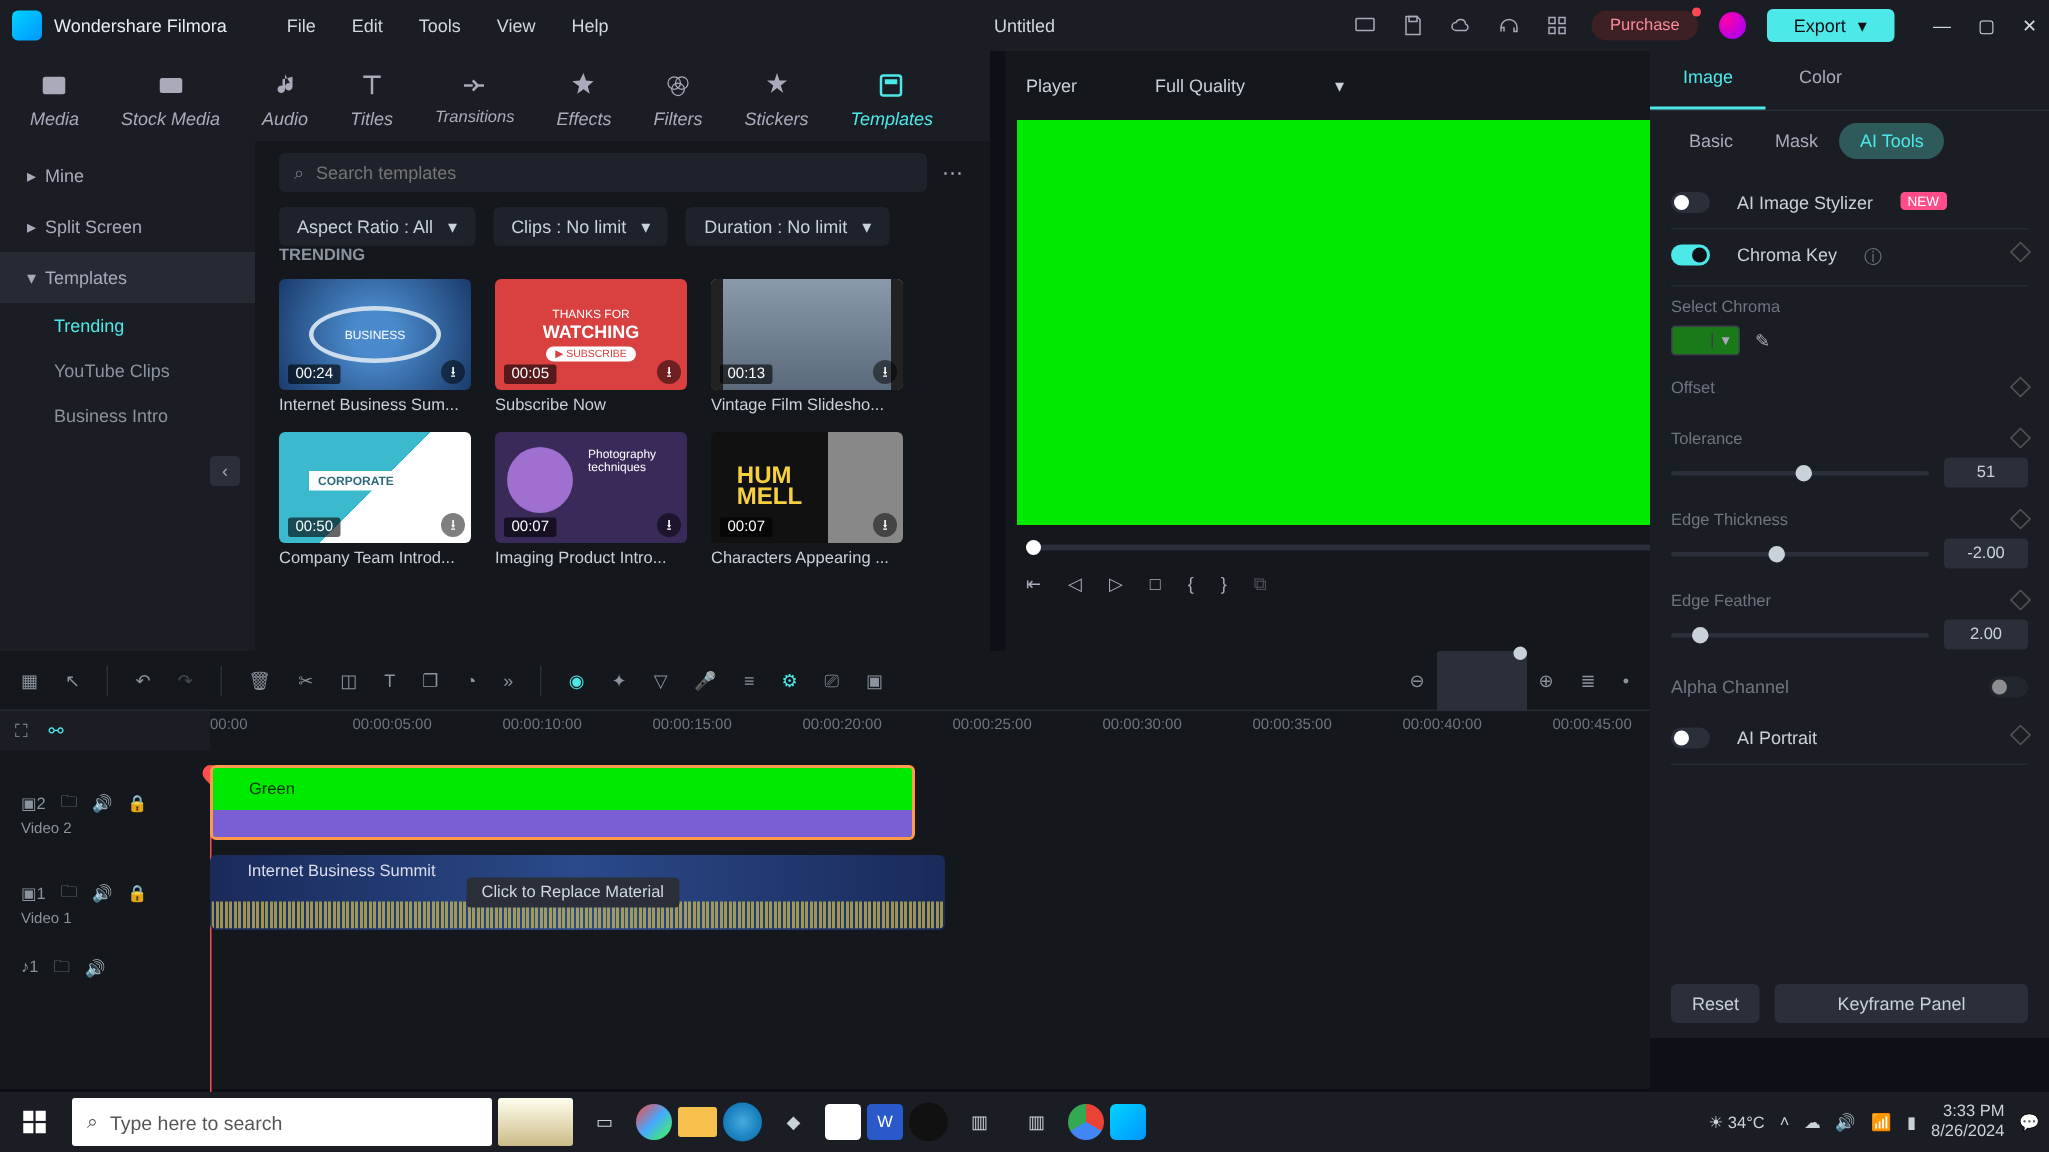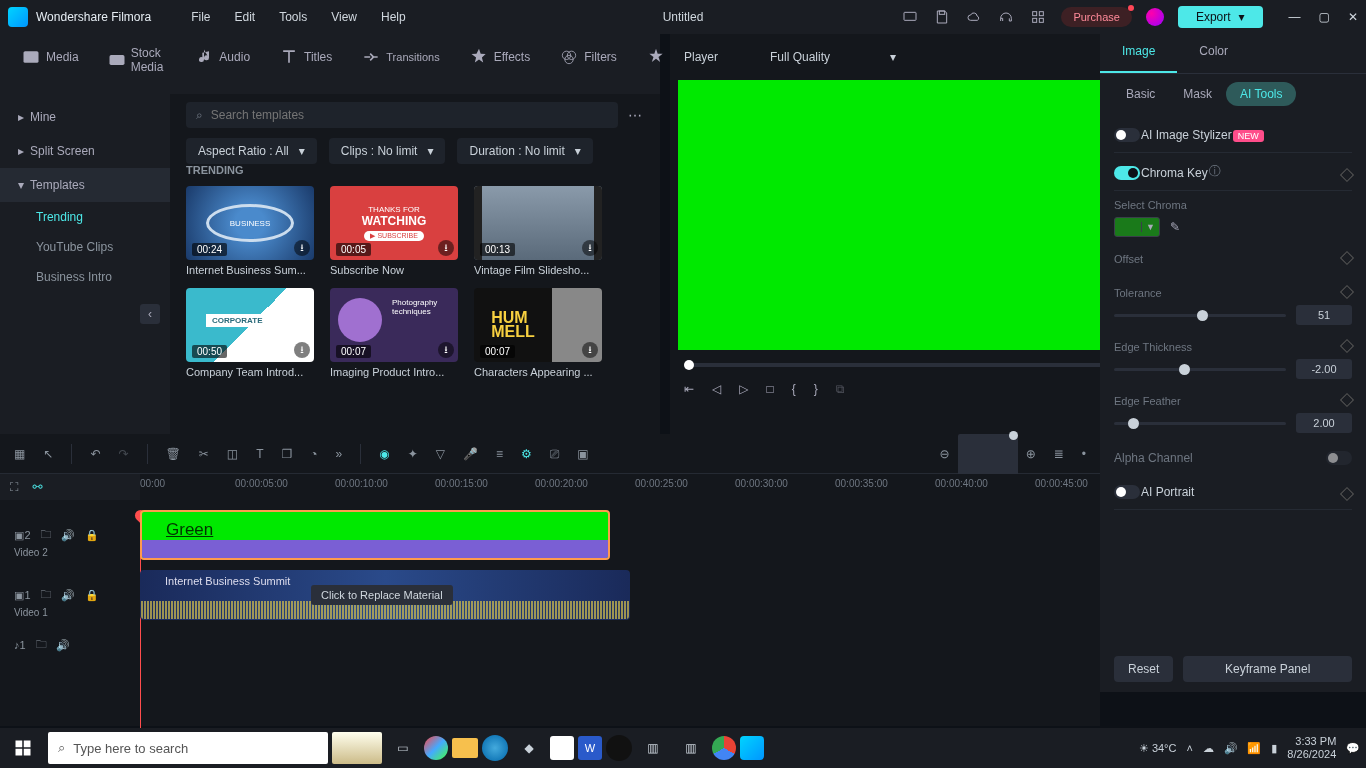--- a/index.html
+++ b/index.html
@@ -17,21 +17,21 @@
 .purchase{background:#3d2024;color:#ff8a9a;padding:4px 12px;border-radius:12px;font-size:11px;position:relative;}
 .purchase::after{content:"";position:absolute;top:-2px;right:-2px;width:6px;height:6px;background:#ff4757;border-radius:50%;}
 .avatar{width:18px;height:18px;border-radius:50%;background:radial-gradient(circle at 30% 30%,#f0a,#90f);}
 .export{background:#4de8e8;color:#0d1117;padding:4px 18px;border-radius:4px;font-size:12px;display:flex;align-items:center;gap:8px;}
 .winctrl{display:flex;gap:18px;margin-left:12px;color:#d0d7de;}
 
 .main{display:flex;height:400px;}
 
 .media-panel{width:660px;background:#14171c;display:flex;flex-direction:column;}
 .tool-tabs{display:flex;gap:28px;padding:8px 20px 0;background:#1a1d23;height:60px;align-items:flex-start;}
-.tool-tab{display:flex;align-items:center;gap:4px;color:#aab;cursor:pointer;padding-top:4px;}
+.tool-tab{display:flex;flex-direction:column;align-items:center;gap:4px;color:#aab;cursor:pointer;padding-top:4px;font-style:italic;}
 .tool-tab.active{color:#4de8e8;}
 .tool-tab .ico{width:22px;height:22px;display:flex;align-items:center;justify-content:center;}
 .tool-tab svg{width:20px;height:20px;fill:currentColor;}
 .media-body{display:flex;flex:1;min-height:0;}
 .side-nav{width:170px;background:#1a1d23;padding:6px 0;}
 .side-item{padding:10px 18px;color:#aab;cursor:pointer;display:flex;align-items:center;gap:6px;font-size:12px;}
 .side-item.sel{background:#252a33;}
 .side-sub{padding:8px 18px 8px 36px;color:#8b949e;font-size:12px;cursor:pointer;}
 .side-sub.active{color:#4de8e8;}
 .chev-back{margin-top:12px;margin-left:140px;width:20px;height:20px;background:#2a2f3a;border-radius:3px;display:flex;align-items:center;justify-content:center;color:#aab;}
@@ -66,21 +66,21 @@
 .pc-ico{color:#aab;cursor:pointer;}
 
 .inspector{width:266px;background:#1a1d23;height:658px;position:absolute;right:0;top:34px;display:flex;flex-direction:column;}
 .insp-tabs{display:flex;height:40px;border-bottom:1px solid #2a2f3a;}
 .insp-tab{flex:0 0 auto;padding:10px 22px;color:#aab;cursor:pointer;}
 .insp-tab.active{color:#4de8e8;border-bottom:2px solid #4de8e8;}
 .sub-tabs{display:flex;gap:0;padding:8px 12px;}
 .sub-tab{padding:5px 14px;color:#aab;border-radius:12px;font-size:12px;cursor:pointer;}
 .sub-tab.active{background:#2e5a5a;color:#4de8e8;}
 .insp-body{flex:1;overflow:hidden;padding:4px 14px;}
-.irow{display:flex;align-items:flex-end;padding:10px 0;border-bottom:1px solid #252a33;gap:1px;}
+.irow{display:flex;align-items:flex-start;padding:10px 0;border-bottom:1px solid #252a33;gap:18px;}
 .toggle{width:26px;height:14px;background:#2a2f3a;border-radius:7px;position:relative;}
 .toggle.on{background:#4de8e8;}
 .toggle::after{content:"";position:absolute;width:10px;height:10px;background:#fff;border-radius:50%;top:2px;left:2px;}
 .toggle.on::after{left:14px;background:#0d1117;}
 .badge-new{background:#ff4d8a;color:#fff;font-size:9px;padding:1px 5px;border-radius:3px;}
 .diamond{margin-left:auto;width:10px;height:10px;border:1px solid #555;transform:rotate(45deg);}
 .field{padding:8px 0;}
 .flabel{font-size:11px;color:#6e7681;margin-bottom:6px;display:flex;}
 .flabel .diamond{margin-left:auto;}
 .slider-row{display:flex;align-items:center;gap:10px;}
@@ -109,21 +109,21 @@
 .playhead{position:absolute;left:140px;top:0;width:1px;height:250px;background:#ff4d4d;}
 .playhead::before{content:"";position:absolute;top:0;left:-5px;width:11px;height:11px;background:#ff4d4d;border-radius:50% 50% 50% 0;transform:rotate(-45deg);}
 .track{display:flex;min-height:50px;margin-top:10px;}
 .track .head{width:140px;display:flex;align-items:center;gap:10px;padding:0 14px;color:#8b949e;font-size:11px;}
 .track .head .label{position:absolute;margin-top:34px;font-size:10px;}
 .track .lane{flex:1;position:relative;}
 .clip{position:absolute;height:50px;border-radius:4px;overflow:hidden;border:1px solid transparent;}
 .clip.sel{border:2px solid #ff9a4d;}
 .clip-green{background:#00e900;top:0;}
 .clip-green .aud{position:absolute;bottom:0;left:0;right:0;height:18px;background:#7a5fd4;}
-.clip-label{position:absolute;top:8px;left:24px;font-size:17px;color:#003300;text-decoration:underline;}
+.clip-label{position:absolute;top:8px;left:24px;font-size:11px;color:#003300;}
 .clip-template{background:linear-gradient(90deg,#1a2a5a,#2a4a8a,#1a2a5a);top:0;}
 .clip-template .wave{position:absolute;bottom:0;left:0;right:0;height:18px;background:repeating-linear-gradient(90deg,#d4c04d 0 2px,transparent 2px 3px);opacity:.7;}
 .tip{position:absolute;background:#2a2f3a;padding:4px 10px;border-radius:3px;font-size:11px;color:#d0d7de;}
 
 .taskbar{position:absolute;bottom:0;left:0;right:0;height:40px;background:#1a1d23;display:flex;align-items:center;padding:0 6px;gap:4px;}
 .tb-search{width:280px;height:32px;background:#fff;border-radius:2px;display:flex;align-items:center;color:#555;padding:0 10px;gap:8px;font-size:13px;margin-left:4px;}
 .tb-ico{width:34px;height:34px;display:flex;align-items:center;justify-content:center;}
 .tb-right{margin-left:auto;display:flex;align-items:center;gap:10px;color:#c9d1d9;font-size:11px;}
 .tb-time{text-align:right;line-height:1.2;}
 </style>

